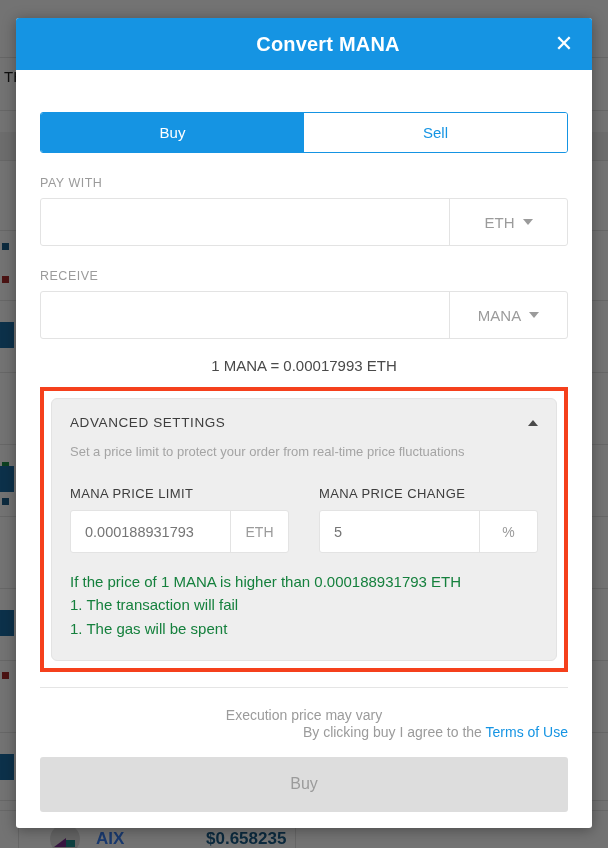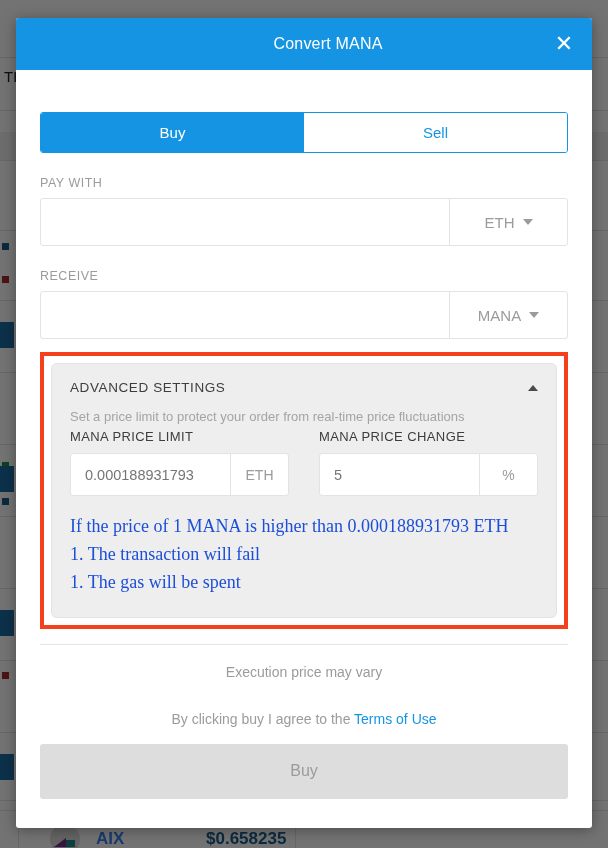--- a/index.html
+++ b/index.html
@@ -85,21 +85,21 @@
     overflow: hidden;
   }
 
   .modal-header {
     position: relative;
     height: 52px;
     background: #1594e3;
     display: flex; align-items: center; justify-content: center;
   }
   .modal-title {
-    color: #ffffff; font-size: 16px; font-weight: normal; letter-spacing: .2px; margin-left: 48px;
+    color: #ffffff; font-size: 20px; font-weight: bold; letter-spacing: .2px; margin-left: 48px;
   }
   .modal-close {
     position: absolute; right: 14px; top: 50%;
     transform: translateY(-50%);
     width: 28px; height: 28px;
     display: flex; align-items: center; justify-content: center;
     color: #ffffff; font-size: 22px; line-height: 1;
     cursor: pointer; background: none; border: none;
     font-family: "Liberation Sans", sans-serif;
   }
@@ -199,21 +199,21 @@
     border-left: 5px solid transparent;
     border-right: 5px solid transparent;
     border-bottom: 6px solid #4a4a4a;
   }
   .adv-desc {
     margin-top: 14px;
     font-size: 13px; color: #a4a4a4;
   }
 
   .adv-grid {
-    margin-top: 5px;
+    margin-top: 27px;
     display: flex; gap: 30px; justify-content: flex-end;
   }
   .adv-col { flex: 1 1 0; min-width: 0; }
   .adv-col-label {
     font-size: 13px; color: #3d3d3d; letter-spacing: .4px;
     text-transform: uppercase;
   }
   .adv-input-row {
     margin-top: 9px;
     height: 43px;
@@ -232,33 +232,33 @@
   }
   .adv-unit {
     flex: 0 0 58px;
     border-left: 1px solid #e3e3e3;
     display: flex; align-items: center; justify-content: center;
     font-size: 14px; color: #9b9b9b;
   }
 
   .adv-note {
     margin-top: 17px;
-    font-size: 18px; color: #1d4ed8; line-height: 1.55; font-family: Liberation Serif, serif;
+    font-size: 15px; color: #15803d; line-height: 1.55;
   }
 
   .divider {
     margin-top: 15px;
     height: 1px; background: #e5e5e5;
   }
 
   .foot-line {
     text-align: center; font-size: 14px; color: #9b9b9b;
   }
   .foot-line.first { margin-top: 19px; }
-  .foot-line.second { margin-top: 31px; }
+  .foot-line.second { margin-top: 1px; text-align: right; }
   .terms-link { color: #1594e3; text-decoration: none; cursor: pointer; }
 
   .buy-button {
     margin-top: 17px;
     width: 100%; height: 55px;
     background: #dddddd;
     border: none; border-radius: 3px;
     color: #9b9b9b; font-size: 16px;
     cursor: default;
     font-family: "Liberation Sans", sans-serif;
@@ -335,20 +335,21 @@
 
       <div class="field-label">RECEIVE</div>
       <div class="input-row">
         <input class="amount" type="text" value="" placeholder="" style="">
         <button class="token-select">
           <span>MANA</span>
           <span class="caret"></span>
         </button>
       </div>
 
+      <div class="rate-line">1 MANA = 0.00017993 ETH</div>
 
       <div class="highlight-box">
         <div class="advanced">
 
           <div class="adv-head">
             <div class="adv-title">ADVANCED SETTINGS</div>
             <div class="adv-caret-up"></div>
           </div>
 
           <div class="adv-desc">Set a price limit to protect your order from real-time price fluctuations</div>

